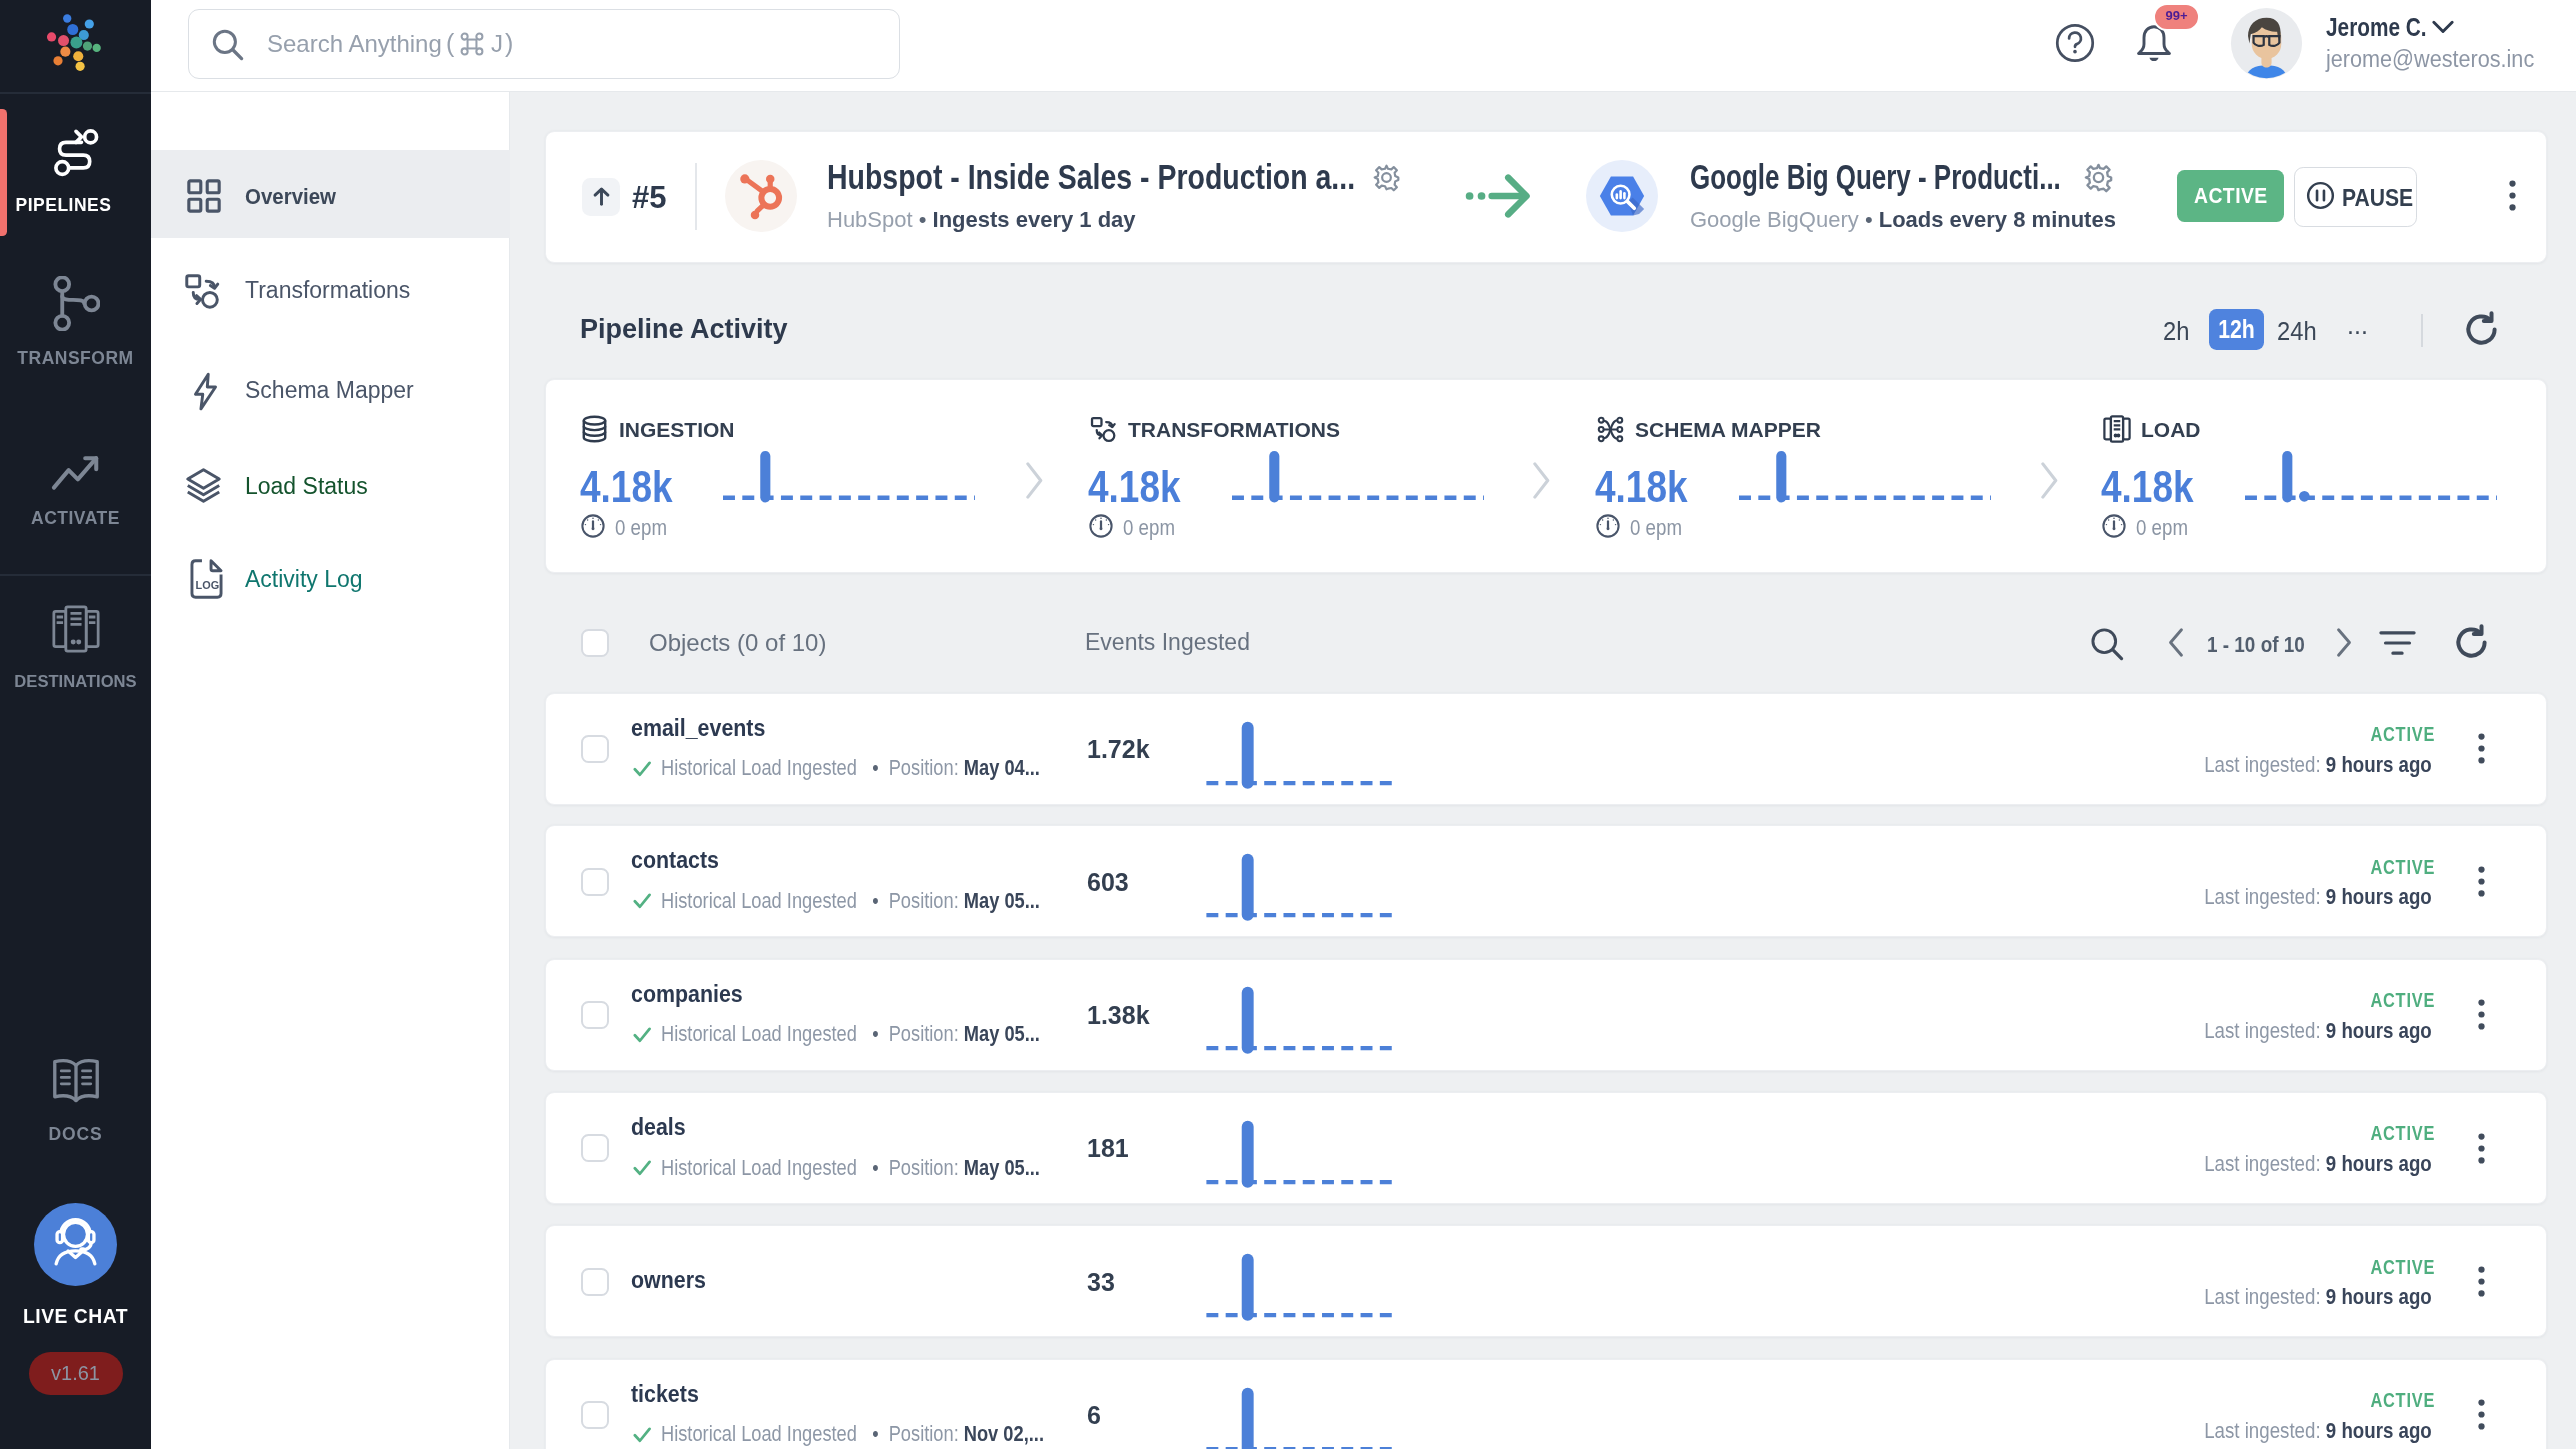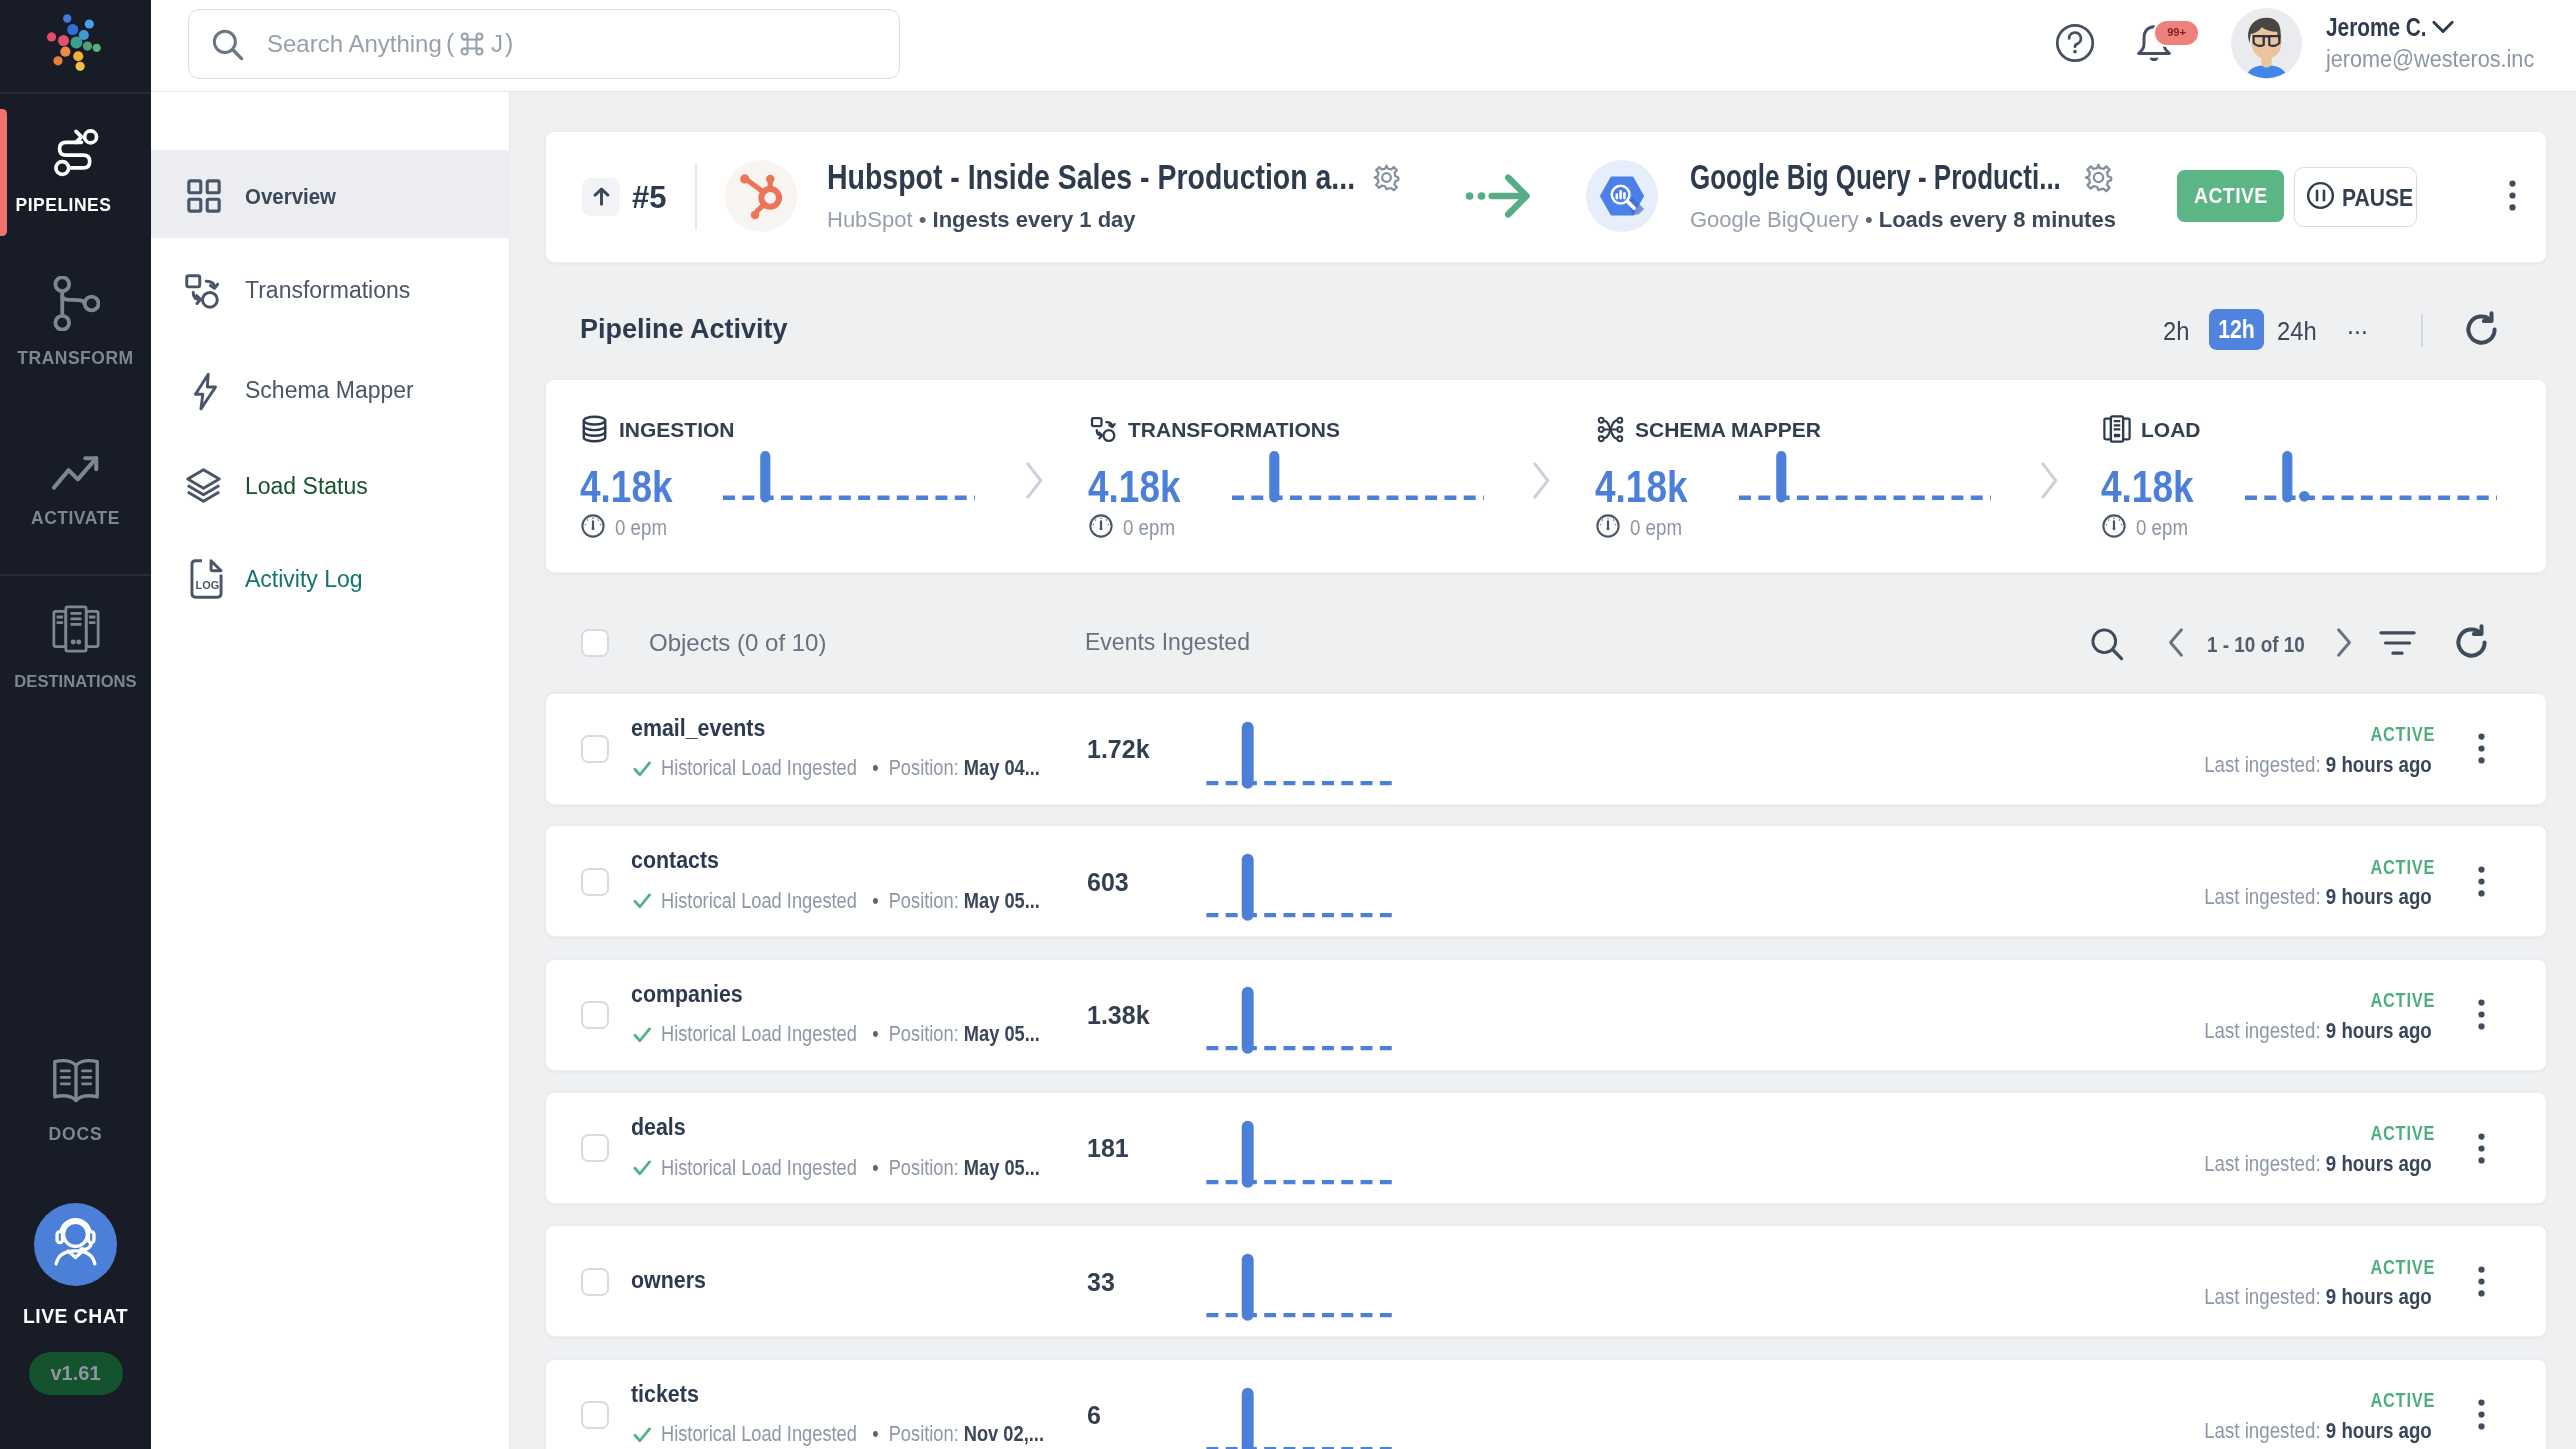--- a/index.html
+++ b/index.html
@@ -27,21 +27,21 @@
 <div class="abs" style="left:505px;top:29px;font-size:25px;font-weight:normal;color:#97a0ad;white-space:nowrap;">)</div>
 <svg class="abs" style="left:2055px;top:23px" width="40" height="40" viewBox="0 0 44 44" fill="none">
     <circle cx="22" cy="22" r="19.5" stroke="#454f61" stroke-width="3"></circle>
     <path d="M15.5 17 a6.5 6.5 0 1 1 8.5 6.2 c-1.5.5-2 1.3-2 3" stroke="#454f61" stroke-width="3" stroke-linecap="round" fill="none"></path>
     <circle cx="22" cy="31.5" r="2" fill="#454f61"></circle>
   </svg>
 <svg class="abs" style="left:2134px;top:22px" width="40" height="44" viewBox="0 0 44 48" fill="none">
     <path d="M22 5 c-6.5 0-11 5-11 12 v7 c0 3.5-1.5 6.5-4.5 9 l-1.5 1.5 h34 l-1.5-1.5 c-3-2.5-4.5-5.5-4.5-9 v-7 c0-7-4.5-12-11-12z" stroke="#454f61" stroke-width="3.2" stroke-linejoin="round"></path>
     <path d="M17 39 a5.2 5.2 0 0 0 10 0" fill="#454f61"></path>
   </svg>
-<div class="abs" style="left:2153px;top:19px;width:47px;height:28px;background:#ef817d;border-radius:14px;border:2.8px solid #fff;color:#7f1d1d;font-size:11px;font-weight:bold;text-align:center;line-height:22px;">99+</div>
+<div class="abs" style="left:2153px;top:3px;width:47px;height:28px;background:#ef817d;border-radius:14px;border:2.8px solid #fff;color:#4c1d95;font-size:13px;font-weight:bold;text-align:center;line-height:22px;">99+</div>
 <svg class="abs" style="left:2230px;top:7.4px" width="73" height="73" viewBox="0 0 79 79">
     <defs>
       <clipPath id="avc">
         <circle cx="39.5" cy="39.5" r="37.5"></circle>
       </clipPath>
     </defs>
     <circle cx="39.5" cy="39.5" r="38.5" fill="#e9ebee"></circle>
     <g clip-path="url(#avc)">
       <path d="M17 79 c0-11 9.5-16 22.5-16 S62 68 62 79 z" fill="#3f86e8"></path>
       <path d="M34 48 h11 v12 c0 3.4-2.5 5.6-5.5 5.6 s-5.5-2.2-5.5-5.6 z" fill="#e9c49e"></path>
@@ -121,21 +121,21 @@
       <path d="M37 52 l8 7 8-7"></path>
       <circle cx="45" cy="34" r="13"></circle>
       <path d="M29 34 a16 16 0 0 1 32 0"></path>
       <rect x="25" y="31" width="6" height="12" rx="3" fill="#4c80d8"></rect>
       <rect x="59" y="31" width="6" height="12" rx="3" fill="#4c80d8"></rect>
       <path d="M62 43 c0 5-5 8-10 8"></path>
       <rect x="49" y="48" width="7" height="5.5" rx="2.5" fill="#fff" stroke="none"></rect>
     </g>
   </svg>
 <div class="abs" style="left:0;top:1306px;width:151px;text-align:center;color:#fff;font-size:19.3px;font-weight:bold;letter-spacing:0.5px;">LIVE CHAT</div>
-<div class="abs" style="left:28.5px;top:1352px;width:94px;height:43px;background:#14532d;border-radius:22px;color:#8d95a3;font-size:20px;font-weight:bold;text-align:center;line-height:43px;">v1.61</div>
+<div class="abs" style="left:28.5px;top:1352px;width:94px;height:43px;background:#7f1d1d;border-radius:22px;color:#8d95a3;font-size:20px;font-weight:normal;text-align:center;line-height:43px;">v1.61</div>
 <div class="abs" style="left:151px;top:92px;width:359px;height:1357px;background:#fff;border-right:0.9px solid #e6e9ec;"></div>
 <div class="abs" style="left:151px;top:150px;width:359px;height:88px;background:#ebedf0;"></div>
 <div class="abs" style="left:245px;top:184px;font-size:22px;font-weight:bold;color:#3c4859;white-space:nowrap;transform:scaleX(0.93);transform-origin:left center;">Overview</div>
 <svg class="abs" style="left:187px;top:179px" width="34" height="34" viewBox="0 0 37 37" fill="none" stroke="#4a5568" stroke-width="3.4">
     <rect x="2" y="2" width="13" height="13" rx="1.5"></rect>
     <rect x="22" y="2" width="13" height="13" rx="1.5"></rect>
     <rect x="2" y="22" width="13" height="13" rx="1.5"></rect>
     <rect x="22" y="22" width="13" height="13" rx="1.5"></rect>
   </svg>
 <div class="abs" style="left:245px;top:277px;font-size:23px;font-weight:400;color:#4a5568;white-space:nowrap;">Transformations</div>

